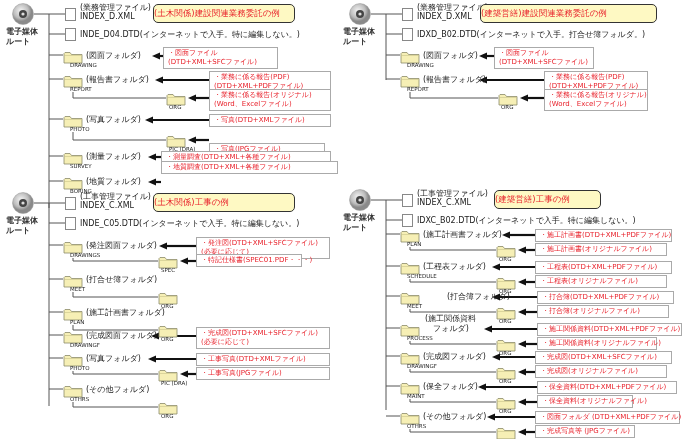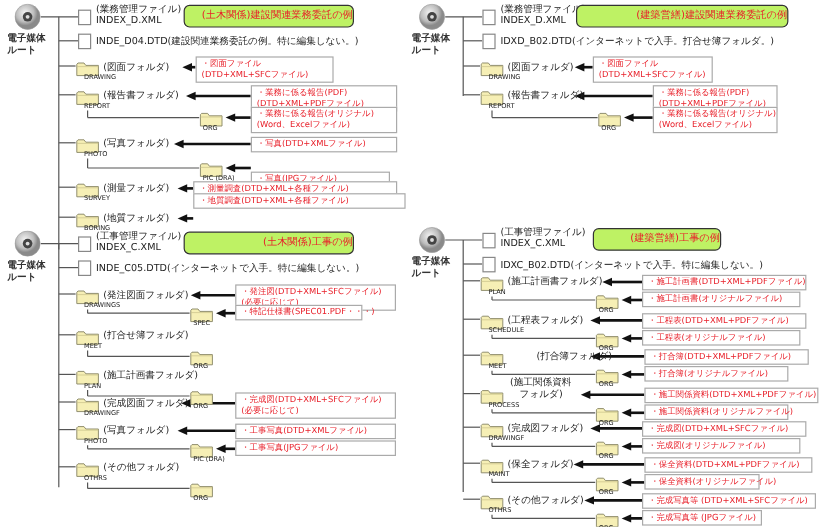--- a/index.html
+++ b/index.html
@@ -2,22 +2,22 @@
 <html><head>
 <meta charset="utf-8">
 <style>
   html, body { margin:0; padding:0; background:#fff; }
   body { width:690px; height:439px; position:relative; overflow:hidden;
          font-family:"DejaVu Sans", sans-serif; color:#222; }
   #lines { position:absolute; left:0; top:0; width:690px; height:439px; }
   .lbl { position:absolute; font-size:8px; line-height:9px; white-space:nowrap; color:#222; }
   .code { position:absolute; font-size:5.5px; line-height:6px; white-space:nowrap; color:#222; }
   .root-lbl { position:absolute; font-size:8px; line-height:10px; font-weight:bold; color:#333; }
-  .title-box { position:absolute; border:1.3px solid #333; border-radius:5px; background:#bef264;
-               color:#e8202a; font-size:8.5px; text-align:right; line-height:17px; height:17px; }
+  .title-box { position:absolute; border:1.3px solid #333; border-radius:5px; background:#fef9c3;
+               color:#e8202a; font-size:8.5px; text-align:left; line-height:17px; height:17px; }
   .note { position:absolute; border:1.2px solid #aaa; background:#fff; color:#e8202a;
           font-size:7px; line-height:9px; padding:1px 4px; white-space:nowrap; box-sizing:border-box; }
   .filebox { position:absolute; width:11px; height:13px; border:1px solid #888; background:#fff; box-sizing:border-box; }
   .folder { position:absolute; width:20px; height:12px; }
   .cd { position:absolute; width:22px; height:22px; }
 </style>
 </head>
 <body>
 
 <svg id="lines">
@@ -156,21 +156,21 @@
         <circle cx="11" cy="11" r="1.6" fill="#ddd"></circle>
       </svg></div>
     <div class="root-lbl" style="left: 6px; top: 27px;">
       <div>電子媒体</div>
       <div>ルート</div>
     </div>
     <div class="filebox" style="left: 65px; top: 8px;"></div>
     <div class="lbl" style="left: 80px; top: 3px;">(業務管理ファイル)</div>
     <div class="lbl" style="left: 80px; top: 12px;">INDEX_D.XML</div>
     <div class="filebox" style="left: 65px; top: 28px;"></div>
-    <div class="lbl" style="left: 80px; top: 30px;">INDE_D04.DTD(建設関連業務委託の例。特に編集しない。)</div>
+    <div class="lbl" style="left: 80px; top: 30px;">INDE_D04.DTD(インターネットで入手。特に編集しない。)</div>
     <div class="title-box" style="left: 153px; top: 4px; width: 140px;">(土木関係)建設関連業務委託の例</div>
     <div class="folder" style="left: 63px; top: 49px;"><svg width="20" height="13" viewBox="0 0 20 13">
         <path d="M1 2.5 L1 12 L19 12 L19 3.5 L8.5 3.5 L7 1.5 L2 1.5 Z" fill="#f6efb5" stroke="#8c8a6a" stroke-width="0.8"></path>
         <path d="M1 4.5 L19 4.5" stroke="#c9c28a" stroke-width="0.6"></path>
       </svg></div>
     <div class="lbl" style="left: 86px; top: 51px;">(図面フォルダ)</div>
     <div class="code" style="left: 70px; top: 62px;">DRAWING</div>
     <div class="note" style="left: 163px; top: 47px; width: 115px;">
       <div>・図面ファイル</div>
       <div>(DTD+XML+SFCファイル)</div>
@@ -443,21 +443,21 @@
     <div class="lbl" style="left: 423px; top: 292px; margin-left: 24px;">(打合簿フォルダ)</div>
     <div class="code" style="left: 407px; top: 303px;">MEET</div>
     <div class="note" style="left: 537px; top: 291px; width: 137px;">
       <div>・打合簿(DTD+XML+PDFファイル)</div>
     </div>
     <div class="folder" style="left: 496px; top: 305px;"><svg width="20" height="13" viewBox="0 0 20 13">
         <path d="M1 2.5 L1 12 L19 12 L19 3.5 L8.5 3.5 L7 1.5 L2 1.5 Z" fill="#f6efb5" stroke="#8c8a6a" stroke-width="0.8"></path>
         <path d="M1 4.5 L19 4.5" stroke="#c9c28a" stroke-width="0.6"></path>
       </svg></div>
     <div class="code" style="left: 499px; top: 318px;">ORG</div>
-    <div class="note" style="left: 537px; top: 305px; width: 120px;">
+    <div class="note" style="left: 537px; top: 305px; width: 132px;">
       <div>・打合簿(オリジナルファイル)</div>
     </div>
     <div class="folder" style="left: 400px; top: 322px;"><svg width="20" height="13" viewBox="0 0 20 13">
         <path d="M1 2.5 L1 12 L19 12 L19 3.5 L8.5 3.5 L7 1.5 L2 1.5 Z" fill="#f6efb5" stroke="#8c8a6a" stroke-width="0.8"></path>
         <path d="M1 4.5 L19 4.5" stroke="#c9c28a" stroke-width="0.6"></path>
       </svg></div>
     <div class="lbl" style="left: 425px; top: 314px;">(施工関係資料</div>
     <div class="lbl" style="left: 433px; top: 324px;">フォルダ)</div>
     <div class="code" style="left: 407px; top: 335px;">PROCESS</div>
     <div class="note" style="left: 537px; top: 323px; width: 145px;">
@@ -505,21 +505,21 @@
     <div class="note" style="left: 537px; top: 395px; width: 96px;">
       <div>・保全資料(オリジナルファイル)</div>
     </div>
     <div class="folder" style="left: 400px; top: 410px;"><svg width="20" height="13" viewBox="0 0 20 13">
         <path d="M1 2.5 L1 12 L19 12 L19 3.5 L8.5 3.5 L7 1.5 L2 1.5 Z" fill="#f6efb5" stroke="#8c8a6a" stroke-width="0.8"></path>
         <path d="M1 4.5 L19 4.5" stroke="#c9c28a" stroke-width="0.6"></path>
       </svg></div>
     <div class="lbl" style="left: 423px; top: 412px;">(その他フォルダ)</div>
     <div class="code" style="left: 407px; top: 423px;">OTHRS</div>
     <div class="note" style="left: 535px; top: 411px; width: 145px;">
-      <div>・完成写真等 (DTD+XML+SFCファイル)</div>
+      <div>・図面フォルダ (DTD+XML+PDFファイル)</div>
     </div>
     <div class="folder" style="left: 496px; top: 425px;"><svg width="20" height="13" viewBox="0 0 20 13">
         <path d="M1 2.5 L1 12 L19 12 L19 3.5 L8.5 3.5 L7 1.5 L2 1.5 Z" fill="#f6efb5" stroke="#8c8a6a" stroke-width="0.8"></path>
         <path d="M1 4.5 L19 4.5" stroke="#c9c28a" stroke-width="0.6"></path>
       </svg></div>
     <div class="code" style="left: 499px; top: 438px;">ORG</div>
     <div class="note" style="left: 535px; top: 425px; width: 100px;">
       <div>・完成写真等 (JPGファイル)</div>
     </div>
   </div>

